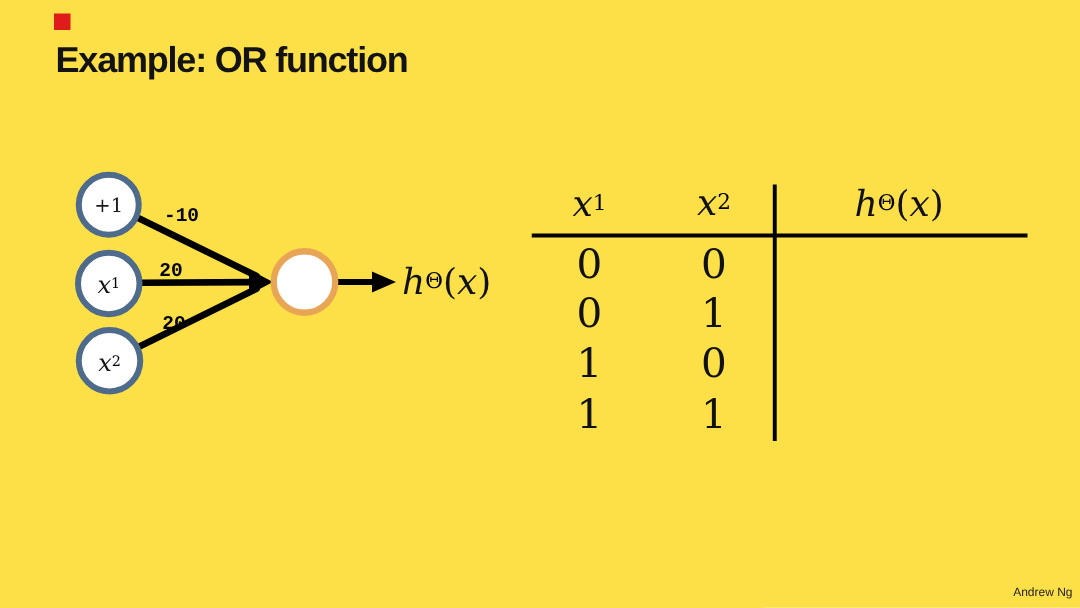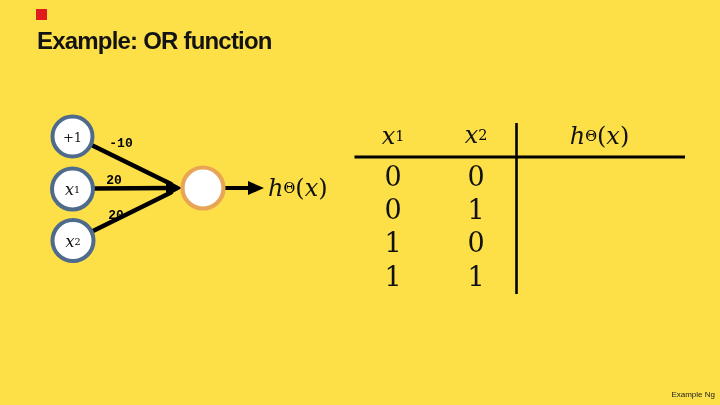--- a/index.html
+++ b/index.html
@@ -116,15 +116,15 @@
 
   <div class="abs cell" style="left:355px; top:161px;">0</div>
   <div class="abs cell" style="left:438px; top:161px;">0</div>
   <div class="abs cell" style="left:355px; top:194px;">0</div>
   <div class="abs cell" style="left:438px; top:194px;">1</div>
   <div class="abs cell" style="left:355px; top:227px;">1</div>
   <div class="abs cell" style="left:438px; top:227px;">0</div>
   <div class="abs cell" style="left:355px; top:261px;">1</div>
   <div class="abs cell" style="left:438px; top:261px;">1</div>
 
-  <div class="abs credit">Example Ng</div>
+  <div class="abs credit">Andrew Ng</div>
 
 </div>
 
 </body></html>

